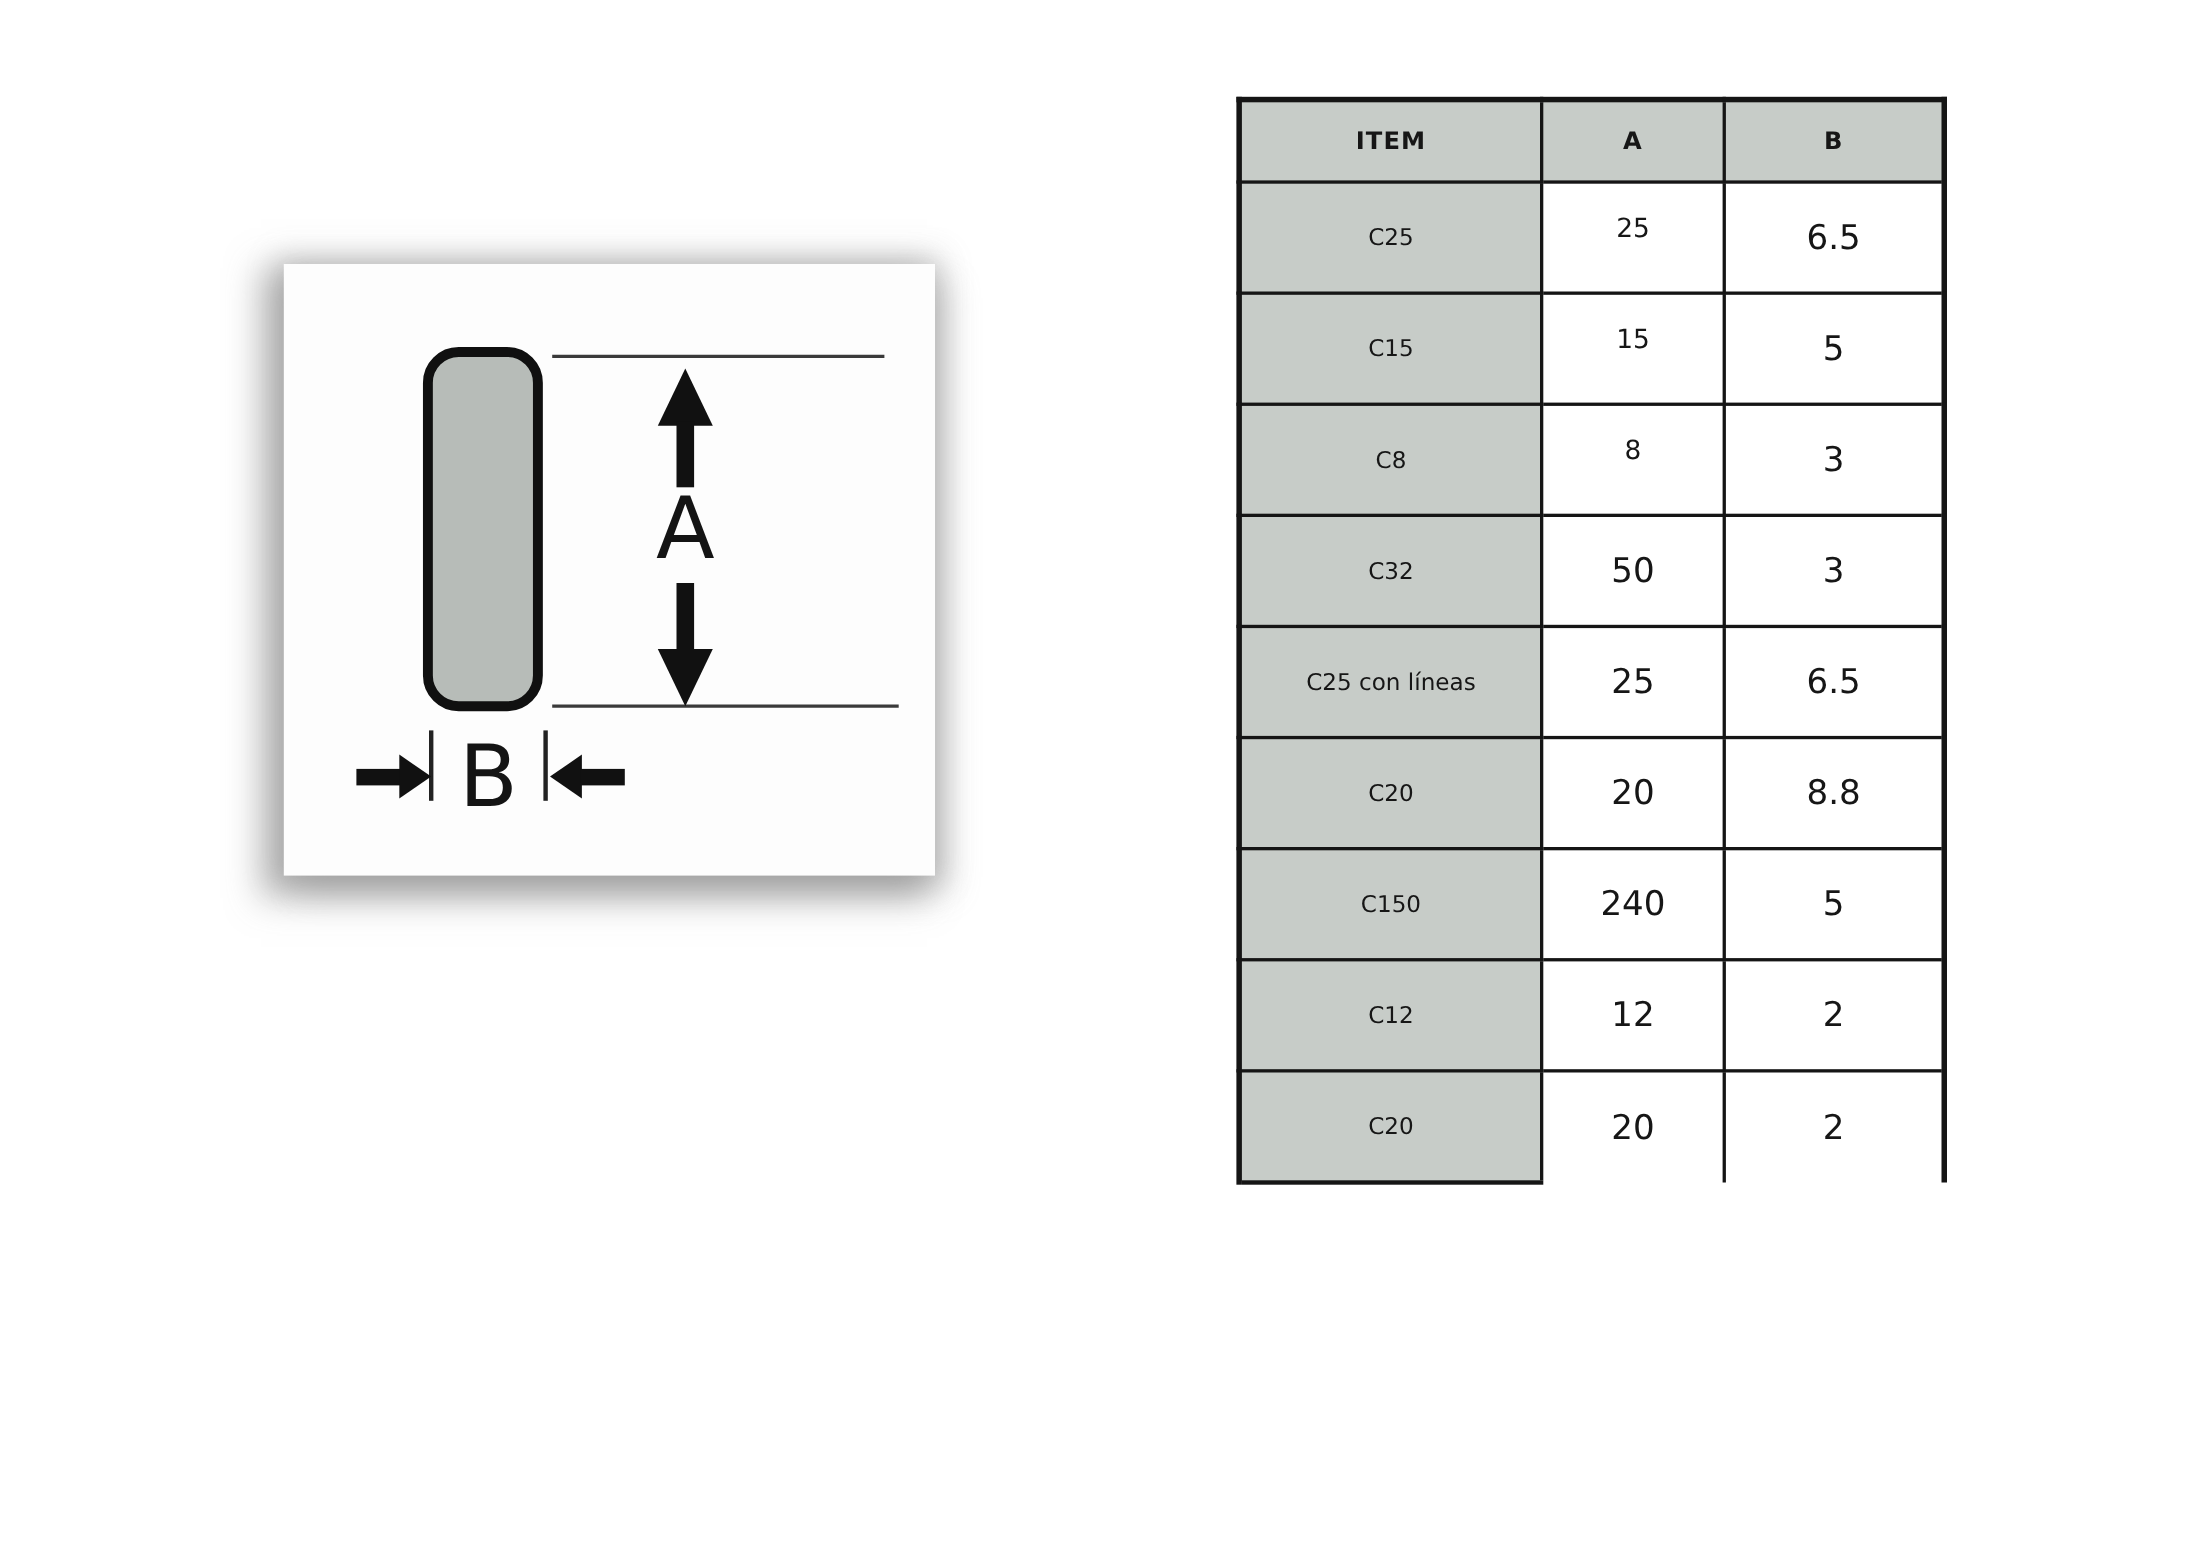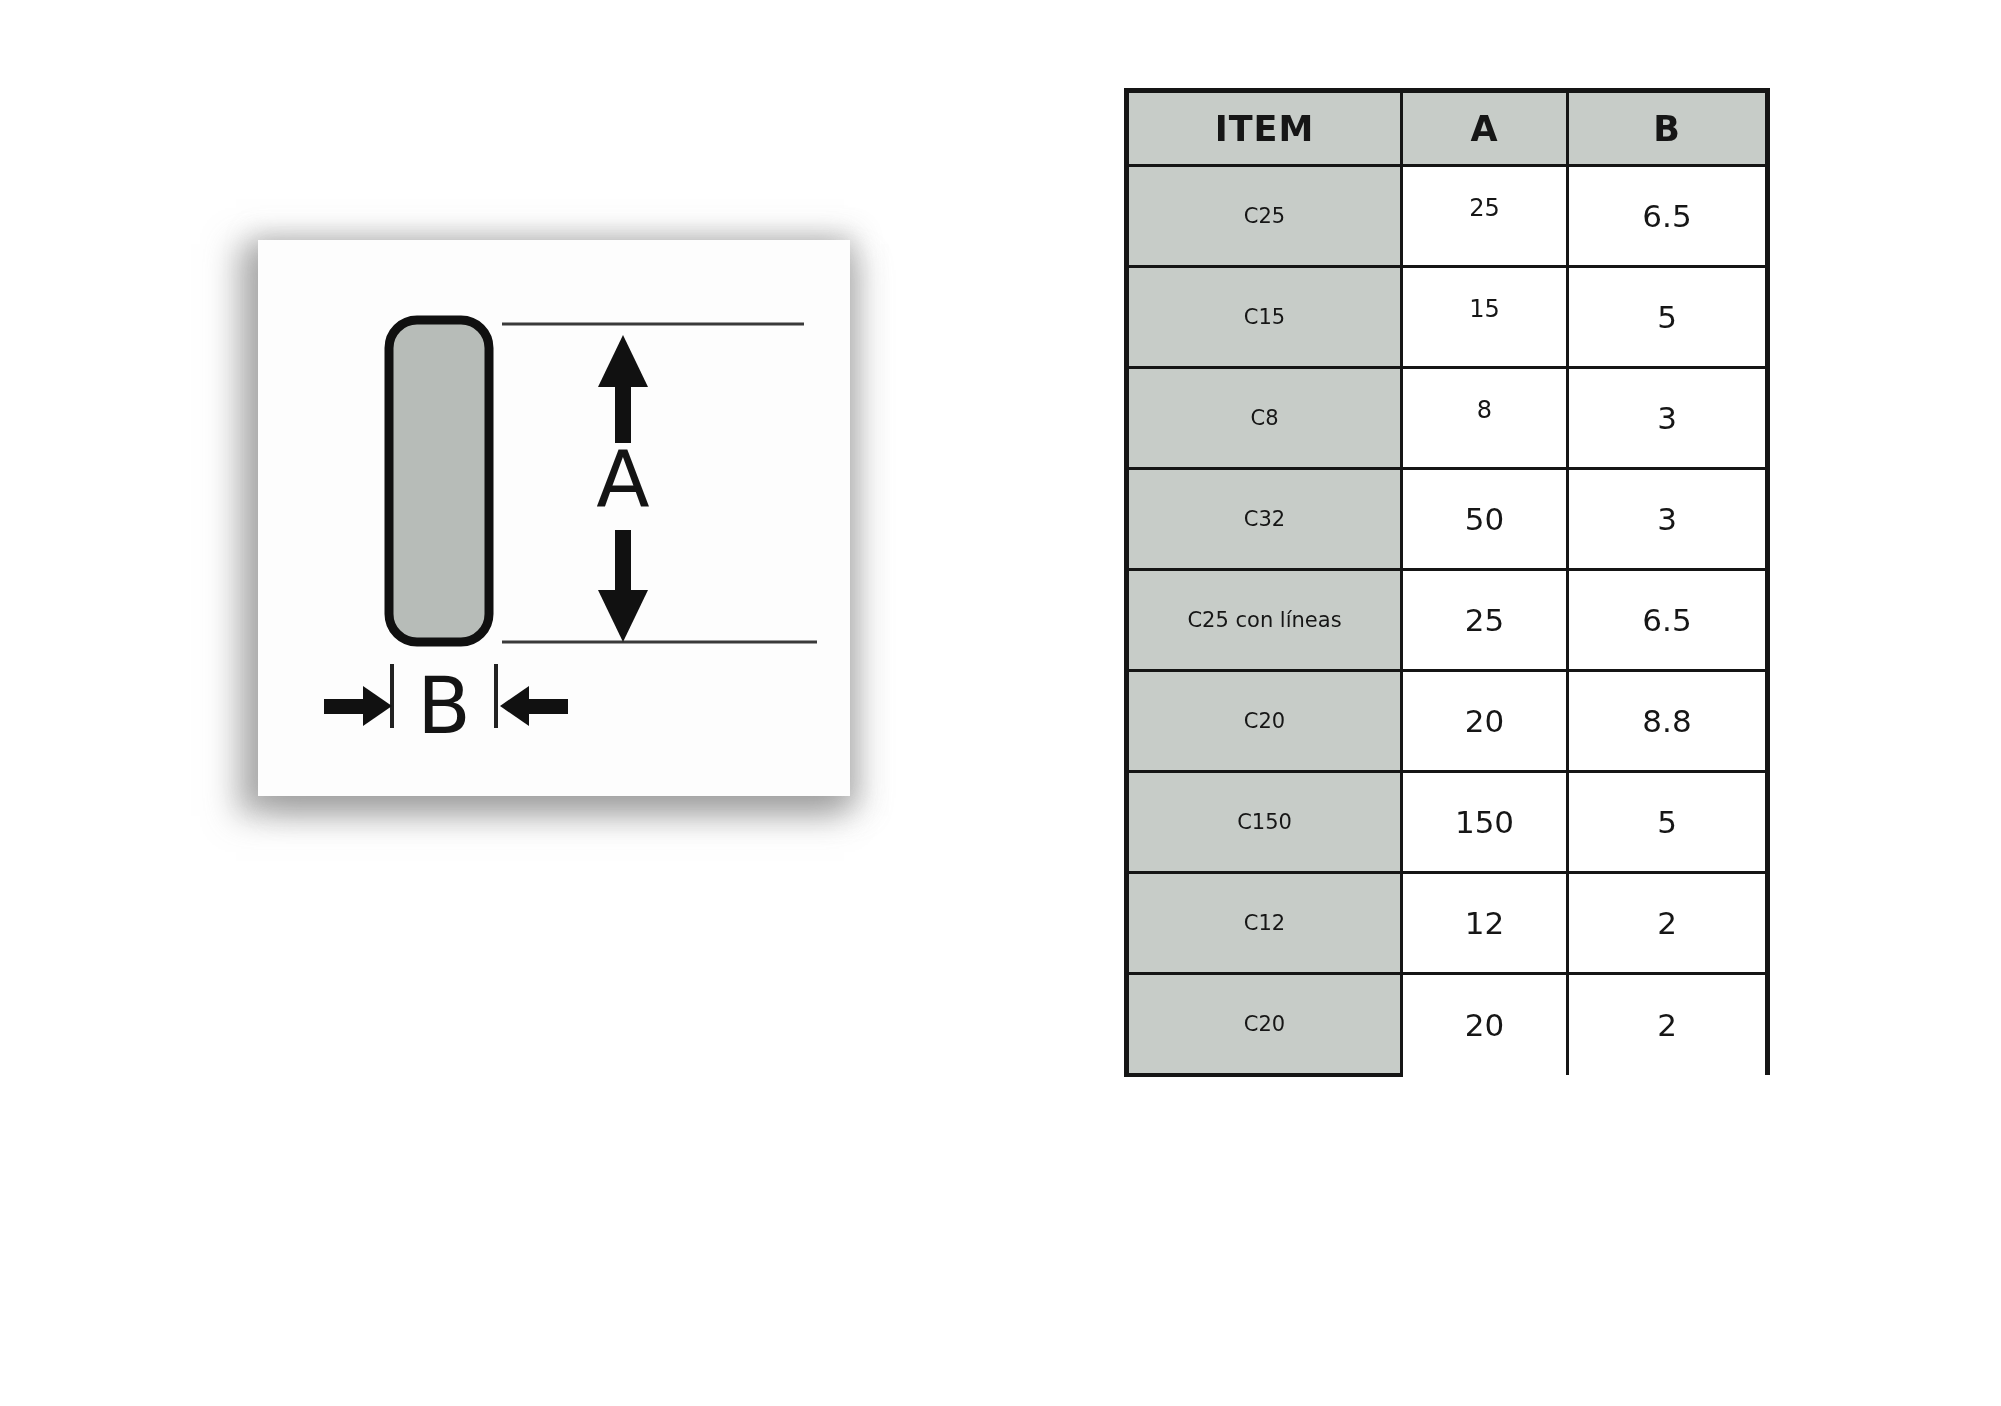--- a/index.html
+++ b/index.html
@@ -35,21 +35,21 @@
   table.spec col.c-a{width:166px;}
   table.spec col.c-b{width:200px;}
   table.spec th,table.spec td{
     border:3px solid var(--border,#151515);
     text-align:center;vertical-align:middle;
     padding:0;
   }
   table.spec th{
     height:71px;
     background:var(--header-bg,#c7ccc8);
-    font-weight:bold;font-size:35px;letter-spacing:1px;
+    font-weight:bold;font-size:22px;letter-spacing:1px;
   }
   table.spec td{height:98px;font-size:31px;}
   table.spec td.item-cell{background:var(--header-bg,#c7ccc8);font-size:21px;}
   
   table.spec{border:5px solid var(--border,#151515);border-bottom:none;}
   
   table.spec tbody tr:last-child td{border-bottom:none;}
   table.spec tbody tr:last-child td.item-cell{border-bottom:4px solid var(--border,#151515);}
   
   td.a-cell span.small-a{
@@ -136,21 +136,21 @@
       <td class="a-cell"><span>25</span></td>
       <td class="b-cell"><span>6.5</span></td>
     </tr>
         <tr>
       <td class="item-cell"><span>C20</span></td>
       <td class="a-cell"><span>20</span></td>
       <td class="b-cell"><span>8.8</span></td>
     </tr>
         <tr>
       <td class="item-cell"><span>C150</span></td>
-      <td class="a-cell"><span>150</span></td>
+      <td class="a-cell"><span>240</span></td>
       <td class="b-cell"><span>5</span></td>
     </tr>
         <tr>
       <td class="item-cell"><span>C12</span></td>
       <td class="a-cell"><span>12</span></td>
       <td class="b-cell"><span>2</span></td>
     </tr>
         <tr>
       <td class="item-cell"><span>C20</span></td>
       <td class="a-cell"><span>20</span></td>

